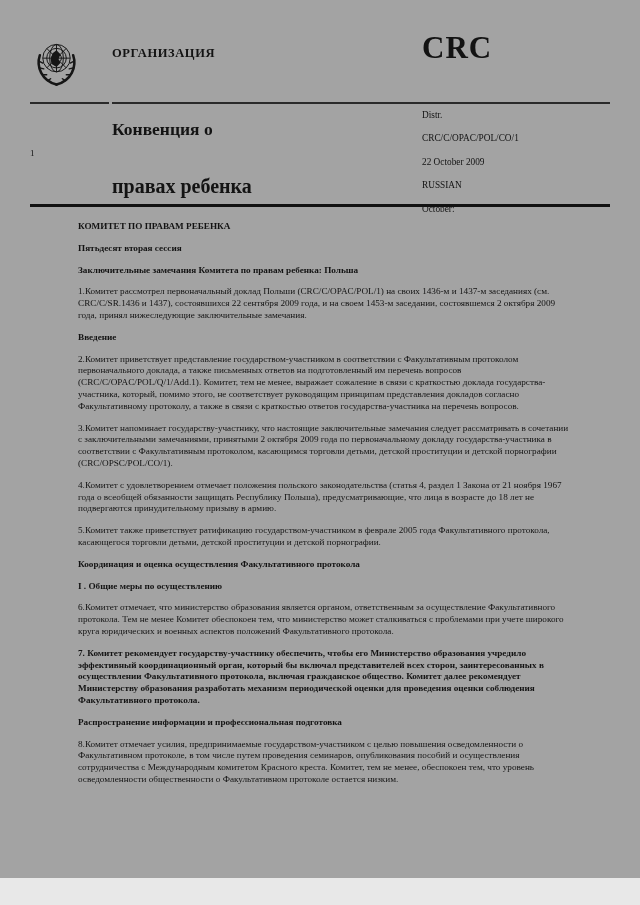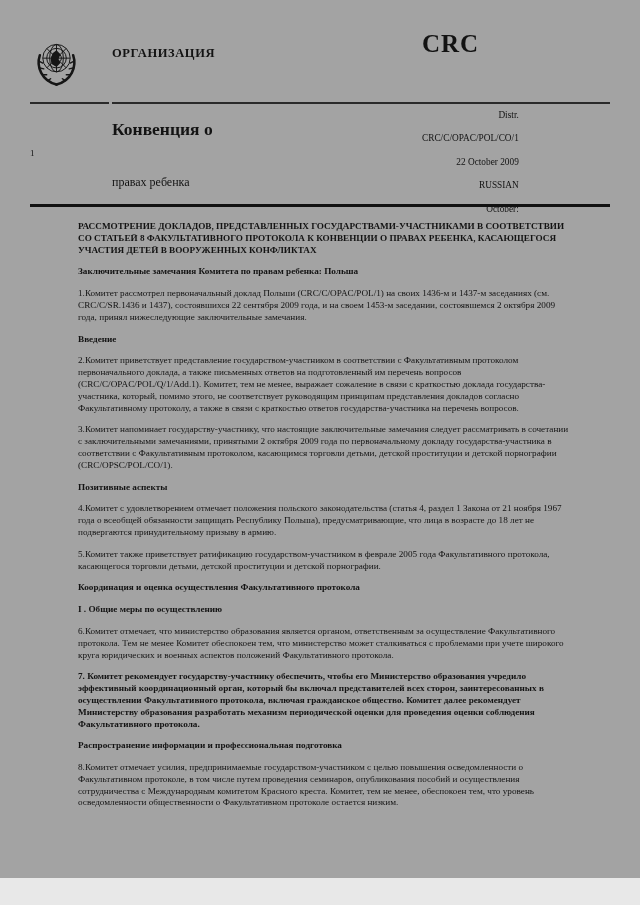--- a/index.html
+++ b/index.html
@@ -25,21 +25,21 @@
     font-weight: bold;
     font-size: 12.5px;
     letter-spacing: 0.6px;
     line-height: 30px;
     white-space: pre-line;
   }
   .doc-code {
     position: absolute;
     left: 422px; top: 30px;
     font-weight: bold;
-    font-size: 25px;
+    font-size: 31px;
     letter-spacing: 1px;
     text-align: center;
   }
   .rule-thin-left {
     position: absolute;
     left: 30px; top: 102px;
     width: 79px; height: 2px;
     background: #2a2a2a;
   }
   .rule-thin-right {
@@ -50,34 +50,33 @@
   }
   .conv-title-1 {
     position: absolute;
     left: 112px; top: 119px;
     font-weight: bold;
     font-size: 17.5px;
   }
   .conv-title-2 {
     position: absolute;
     left: 112px; top: 175px;
-    font-weight: normal;
-    font-size: 12px;
+    font-weight: bold;
+    font-size: 20px;
   }
   .margin-num {
     position: absolute;
     left: 30px; top: 148px;
     font-size: 9px;
   }
   .meta {
     position: absolute;
     left: 422px; top: 104px;
     font-size: 9.3px;
     line-height: 23.4px;
-    text-align: right;
   }
   .meta div { white-space: nowrap; }
   .rule-thick {
     position: absolute;
     left: 30px; top: 204px;
     width: 580px; height: 3px;
     background: #111;
   }
 
   
@@ -142,27 +141,27 @@
     <div>Distr.</div>
     <div>CRC/C/OPAC/POL/CO/1</div>
     <div>22 October 2009</div>
     <div>RUSSIAN</div>
     <div>October:</div>
   </div>
 
   <div class="rule-thick"></div>
 
   <div class="doc-body">
-    <div class="b">РАССМОТРЕНИЕ ДОКЛАДОВ, ПРЕДСТАВЛЕННЫХ ГОСУДАРСТВАМИ-УЧАСТНИКАМИ В СООТВЕТСТВИИ СО СТАТЬЕЙ 8 ФАКУЛЬТАТИВНОГО ПРОТОКОЛА К КОНВЕНЦИИ О ПРАВАХ РЕБЕНКА, КАСАЮЩЕГОСЯ УЧАСТИЯ ДЕТЕЙ В ВООРУЖЕННЫХ КОНФЛИКТАХ</div>
+    <div class="b">КОМИТЕТ ПО ПРАВАМ РЕБЕНКА</div>
+    <div class="b">Пятьдесят вторая сессия</div>
     <div class="b">Заключительные замечания Комитета по правам ребенка: Польша</div>
     <div>1.Комитет рассмотрел первоначальный доклад Польши (CRC/C/OPAC/POL/1) на своих 1436-м и 1437-м заседаниях (см. CRC/C/SR.1436 и 1437), состоявшихся 22 сентября 2009 года, и на своем 1453-м заседании, состоявшемся 2 октября 2009 года, принял нижеследующие заключительные замечания.</div>
     <div class="b">Введение</div>
     <div>2.Комитет приветствует представление государством-участником в соответствии с Факультативным протоколом первоначального доклада, а также письменных ответов на подготовленный им перечень вопросов (CRC/C/OPAC/POL/Q/1/Add.1). Комитет, тем не менее, выражает сожаление в связи с краткостью доклада государства-участника, который, помимо этого, не соответствует руководящим принципам представления докладов согласно Факультативному протоколу, а также в связи с краткостью ответов государства-участника на перечень вопросов.</div>
     <div>3.Комитет напоминает государству-участнику, что настоящие заключительные замечания следует рассматривать в сочетании с заключительными замечаниями, принятыми 2 октября 2009 года по первоначальному докладу государства-участника в соответствии с Факультативным протоколом, касающимся торговли детьми, детской проституции и детской порнографии (CRC/OPSC/POL/CO/1).</div>
-    <div class="b">Позитивные аспекты</div>
     <div>4.Комитет с удовлетворением отмечает положения польского законодательства (статья 4, раздел 1 Закона от 21 ноября 1967 года о всеобщей обязанности защищать Республику Польша), предусматривающие, что лица в возрасте до 18 лет не подвергаются принудительному призыву в армию.</div>
     <div>5.Комитет также приветствует ратификацию государством-участником в феврале 2005 года Факультативного протокола, касающегося торговли детьми, детской проституции и детской порнографии.</div>
     <div class="b">Координация и оценка осуществления Факультативного протокола</div>
     <div class="b">I . Общие меры по осуществлению</div>
     <div>6.Комитет отмечает, что министерство образования является органом, ответственным за осуществление Факультативного протокола. Тем не менее Комитет обеспокоен тем, что министерство может сталкиваться с проблемами при учете широкого круга юридических и военных аспектов положений Факультативного протокола.</div>
     <div class="b">7. Комитет рекомендует государству-участнику обеспечить, чтобы его Министерство образования учредило эффективный координационный орган, который бы включал представителей всех сторон, заинтересованных в осуществлении Факультативного протокола, включая гражданское общество. Комитет далее рекомендует Министерству образования разработать механизм периодической оценки для проведения оценки соблюдения Факультативного протокола.</div>
     <div class="b">Распространение информации и профессиональная подготовка</div>
     <div>8.Комитет отмечает усилия, предпринимаемые государством-участником с целью повышения осведомленности о Факультативном протоколе, в том числе путем проведения семинаров, опубликования пособий и осуществления сотрудничества с Международным комитетом Красного креста. Комитет, тем не менее, обеспокоен тем, что уровень осведомленности общественности о Факультативном протоколе остается низким.</div>
   </div>
 

